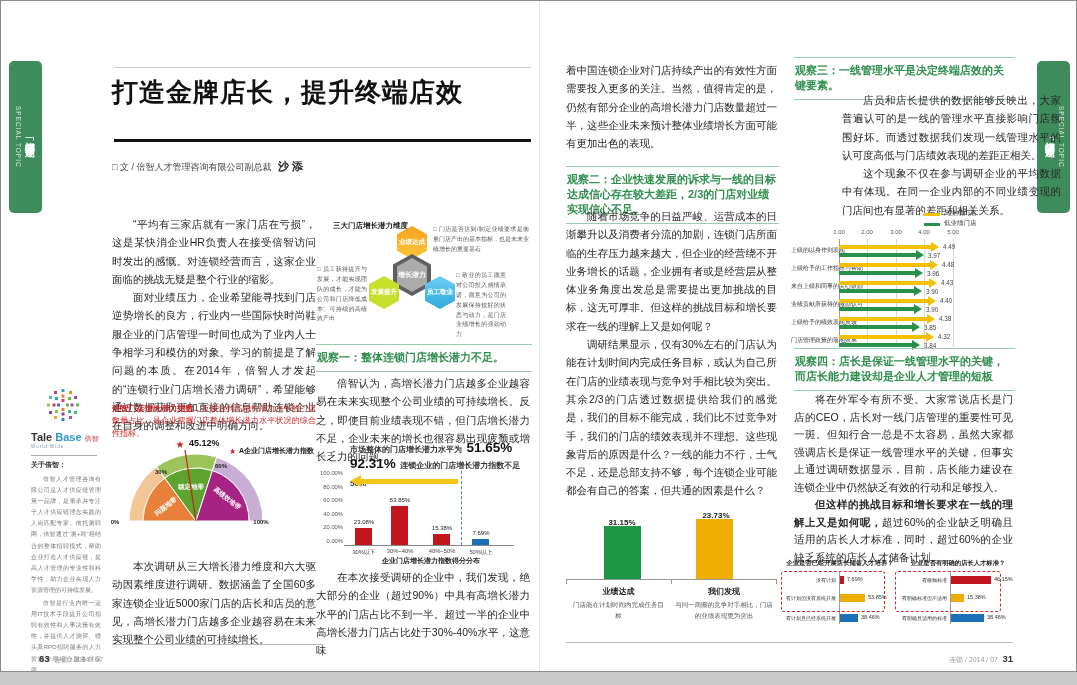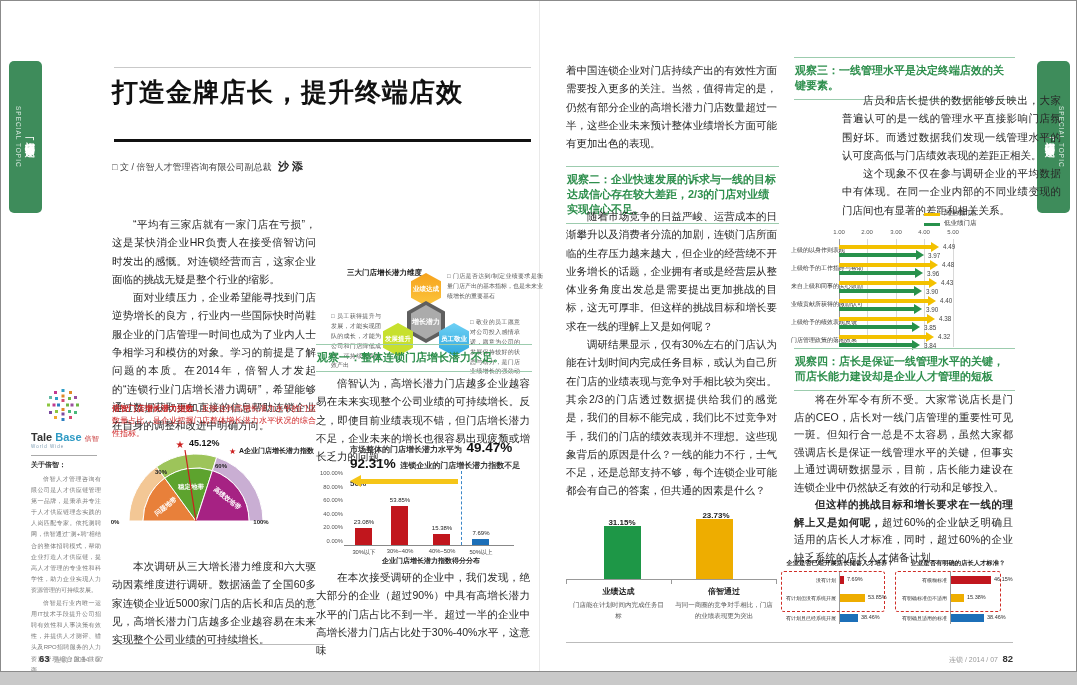--- a/index.html
+++ b/index.html
@@ -141,40 +141,40 @@
 
   <div class="para abs" style="left:111px;top:556px;width:204px;">
     <p>本次调研从三大增长潜力维度和六大驱动因素维度进行调研。数据涵盖了全国60多家连锁企业近5000家门店的店长和店员的意见，高增长潜力门店越多企业越容易在未来实现整个公司业绩的可持续增长。</p>
   </div>
   <div class="rule" style="left:111px;top:643px;width:212px;"></div>
   <div class="abs" style="left:38px;top:647px;">
     <span class="footer-num">63</span>
     <span class="footer-small">连锁 / 2014 / 07</span>
   </div>
 
-  <div class="abs" style="left:330px;top:212px;width:214px;height:130px;margin-top:47px;">
+  <div class="abs" style="left:316px;top:212px;width:214px;height:130px;">
     <div class="abs" style="left:16px;top:8px;font-size:7.5px;font-weight:bold;color:#222;">三大门店增长潜力维度</div>
     <div class="hex" style="left:80px;top:13px;width:30px;height:33px;background:linear-gradient(180deg,#f6a21c,#fcc63d);">业绩达成</div>
     <div class="hex" style="left:76px;top:41px;width:38px;height:42px;background:#5f5f5f;">
       <div class="hex" style="position:static;width:30px;height:34px;background:#ababab;font-size:7px;display:flex;align-items:center;justify-content:center;">增长潜力</div>
     </div>
     <div class="hex" style="left:52px;top:63px;width:30px;height:33px;background:#c7e02e;">发展提升</div>
     <div class="hex" style="left:108px;top:63px;width:30px;height:33px;background:linear-gradient(180deg,#6ed0f5,#2fa8dc);">员工敬业</div>
     <div class="hexnote" style="left:116px;top:12px;width:96px;">□ 门店是否达到/制定业绩要求是衡量门店产出的基本指标，也是未来业绩增长的重要基石</div>
     <div class="hexnote" style="left:0px;top:52px;width:50px;">□ 员工获得提升与发展，才能实现团队的成长，才能为公司和门店降低成本、可持续的高绩效产出</div>
     <div class="hexnote" style="left:139px;top:58px;width:50px;">□ 敬业的员工愿意对公司投入感情承诺，愿意为公司的发展保持较好的状态与动力，是门店业绩增长的强劲动力</div>
   </div>
 
   <div class="abs obs-head" style="left:315px;top:343px;width:214px;">观察一：整体连锁门店增长潜力不足。</div>
   <div class="para abs" style="left:315px;top:373px;width:214px;">
     <p>倍智认为，高增长潜力门店越多企业越容易在未来实现整个公司业绩的可持续增长。反之，即使目前业绩表现不错，但门店增长潜力不足，企业未来的增长也很容易出现疲颓或增长乏力的问题。</p>
   </div>
   <div class="abs" style="left:315px;top:437px;width:214px;padding-left:34px;box-sizing:border-box;">
     <span style="font-size:8px;font-weight:bold;color:#333;">市场整体的门店增长潜力水平为</span>
-    <span style="font-size:13.5px;font-weight:bold;color:#111;">49.47%</span>
+    <span style="font-size:13.5px;font-weight:bold;color:#111;">51.65%</span>
   </div>
   <div class="abs" style="left:315px;top:453px;width:214px;padding-left:34px;box-sizing:border-box;">
     <span style="font-size:13.5px;font-weight:bold;color:#111;">92.31%</span>
     <span style="font-size:8px;font-weight:bold;color:#333;">连锁企业的门店增长潜力指数不足50%</span>
   </div>
 
   <div class="abs" style="left:315px;top:468px;width:215px;height:98px;">
     <div class="ytick" style="left:0;top:1px;">100.00%</div>
     <div class="ytick" style="left:0;top:15px;">80.00%</div>
     <div class="ytick" style="left:0;top:28px;">60.00%</div>
@@ -217,21 +217,21 @@
   <div class="abs" style="left:565px;top:505px;width:211px;height:130px;">
     <div class="abs" style="left:16px;top:12px;width:80px;text-align:center;font-size:8px;font-weight:bold;color:#222;">31.15%</div>
     <div class="abs" style="left:110px;top:5px;width:80px;text-align:center;font-size:8px;font-weight:bold;color:#222;">23.73%</div>
     <div class="abs" style="left:38px;top:20px;width:37px;height:53px;background:#1e9747;"></div>
     <div class="abs" style="left:130px;top:13px;width:37px;height:60px;background:#eead00;"></div>
     <div class="abs" style="left:0;top:73px;width:211px;height:1px;background:#999;"></div>
     <div class="abs" style="left:0;top:73px;width:1px;height:5px;background:#999;"></div>
     <div class="abs" style="left:105px;top:73px;width:1px;height:5px;background:#999;"></div>
     <div class="abs" style="left:210px;top:73px;width:1px;height:5px;background:#999;"></div>
     <div class="abs" style="left:0;top:80px;width:105px;text-align:center;font-size:8px;font-weight:bold;color:#222;">业绩达成</div>
-    <div class="abs" style="left:105px;top:80px;width:106px;text-align:center;font-size:8px;font-weight:bold;color:#222;">倍智通过</div>
+    <div class="abs" style="left:105px;top:80px;width:106px;text-align:center;font-size:8px;font-weight:bold;color:#222;">我们发现</div>
     <div class="abs" style="left:4px;top:93px;width:97px;text-align:center;font-size:6.5px;line-height:1.7;color:#555;">门店能在计划时间内完成任务目标</div>
     <div class="abs" style="left:108px;top:93px;width:100px;text-align:center;font-size:6.5px;line-height:1.7;color:#555;">与同一商圈的竞争对手相比，门店的业绩表现更为突出</div>
   </div>
 
   <div class="abs obs-head" style="left:793px;top:56px;width:219px;">观察三：一线管理水平是决定终端店效的关键要素。</div>
   <div class="para abs" style="left:793px;top:90px;width:219px;margin-left:48px;">
     <p>店员和店长提供的数据能够反映出，大家普遍认可的是一线的管理水平直接影响门店氛围好坏。而透过数据我们发现一线管理水平的认可度高低与门店绩效表现的差距正相关。</p>
     <p>这个现象不仅在参与调研企业的平均数据中有体现。在同一企业内部的不同业绩变现的门店间也有显著的差距和相关关系。</p>
   </div>
 
@@ -339,17 +339,17 @@
     <div class="mini-bar" style="left:53px;top:35px;width:13px;background:#eead00;"></div>
     <div class="mini-val" style="left:69px;top:35px;">15.38%</div>
     <div class="mini-lab" style="left:0;top:56px;width:49px;">有明确且适用的标准</div>
     <div class="mini-bar" style="left:53px;top:55px;width:33px;background:#1c6fb8;"></div>
     <div class="mini-val" style="left:89px;top:55px;">38.46%</div>
   </div>
 
   <div class="rule" style="left:565px;top:641px;width:447px;"></div>
   <div class="abs" style="left:820px;top:647px;width:192px;text-align:right;">
     <span class="footer-small">连锁 / 2014 / 07</span>
-    <span class="footer-num">82</span>
+    <span class="footer-num">31</span>
   </div>
 </div>
 
 <div class="bottom-strip"></div>
 
 </body></html>

